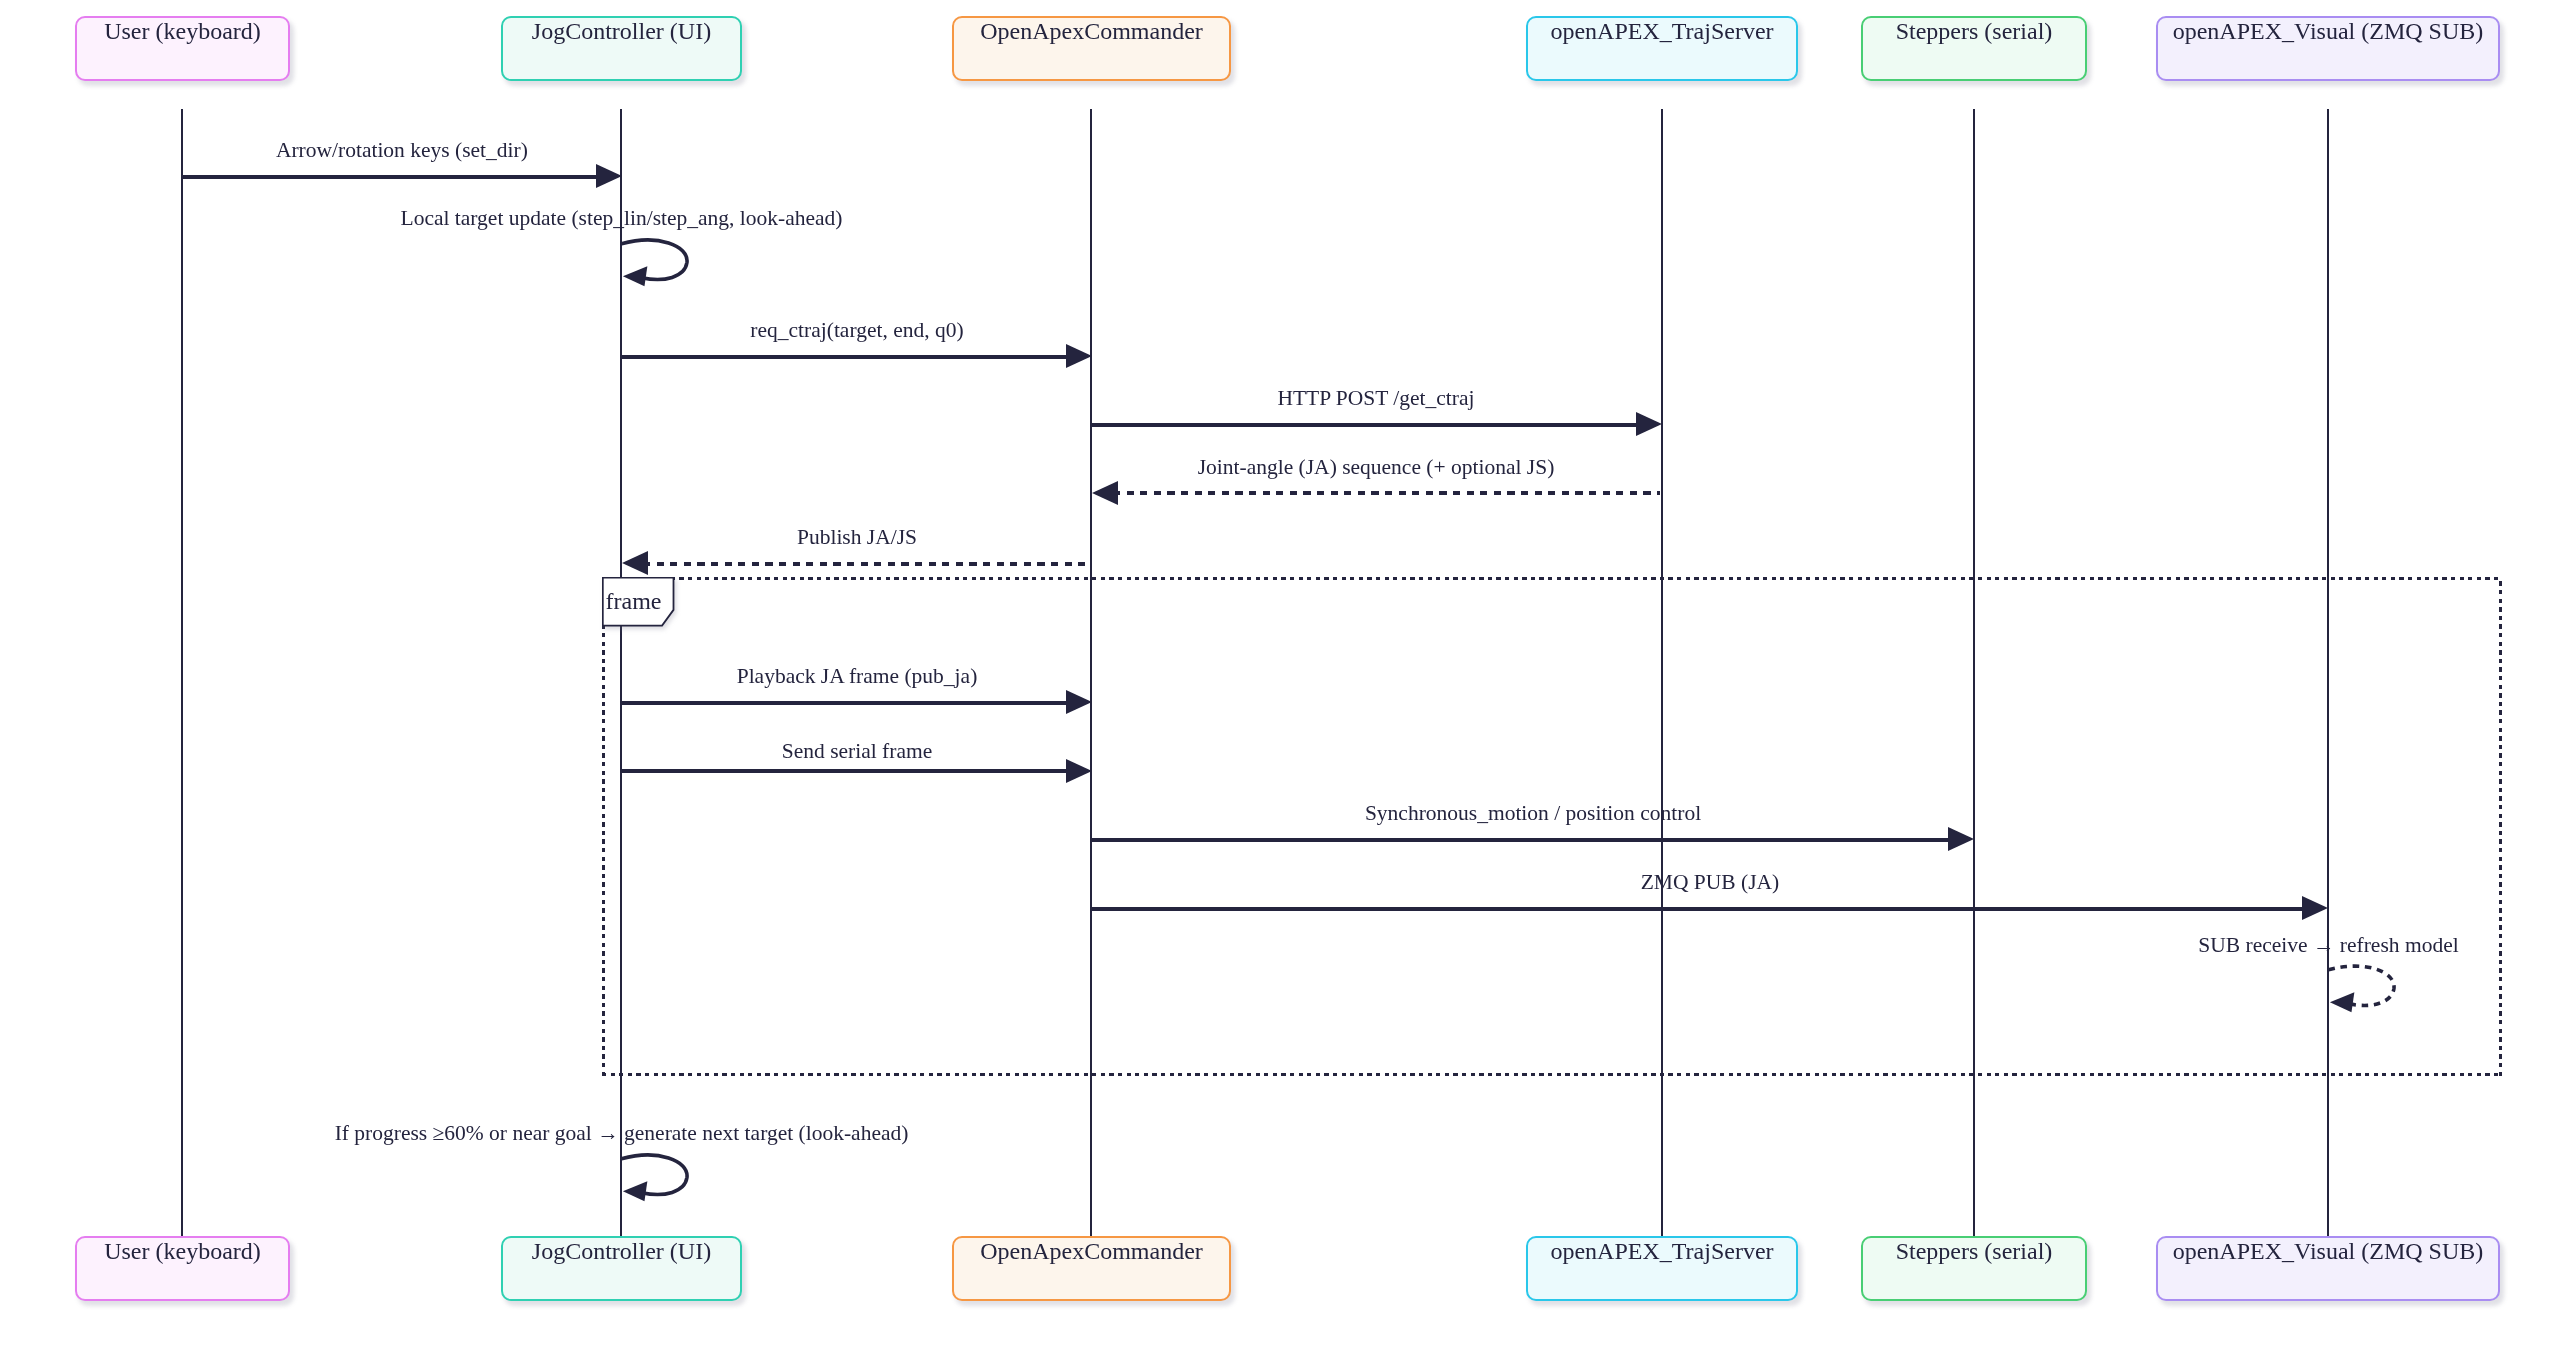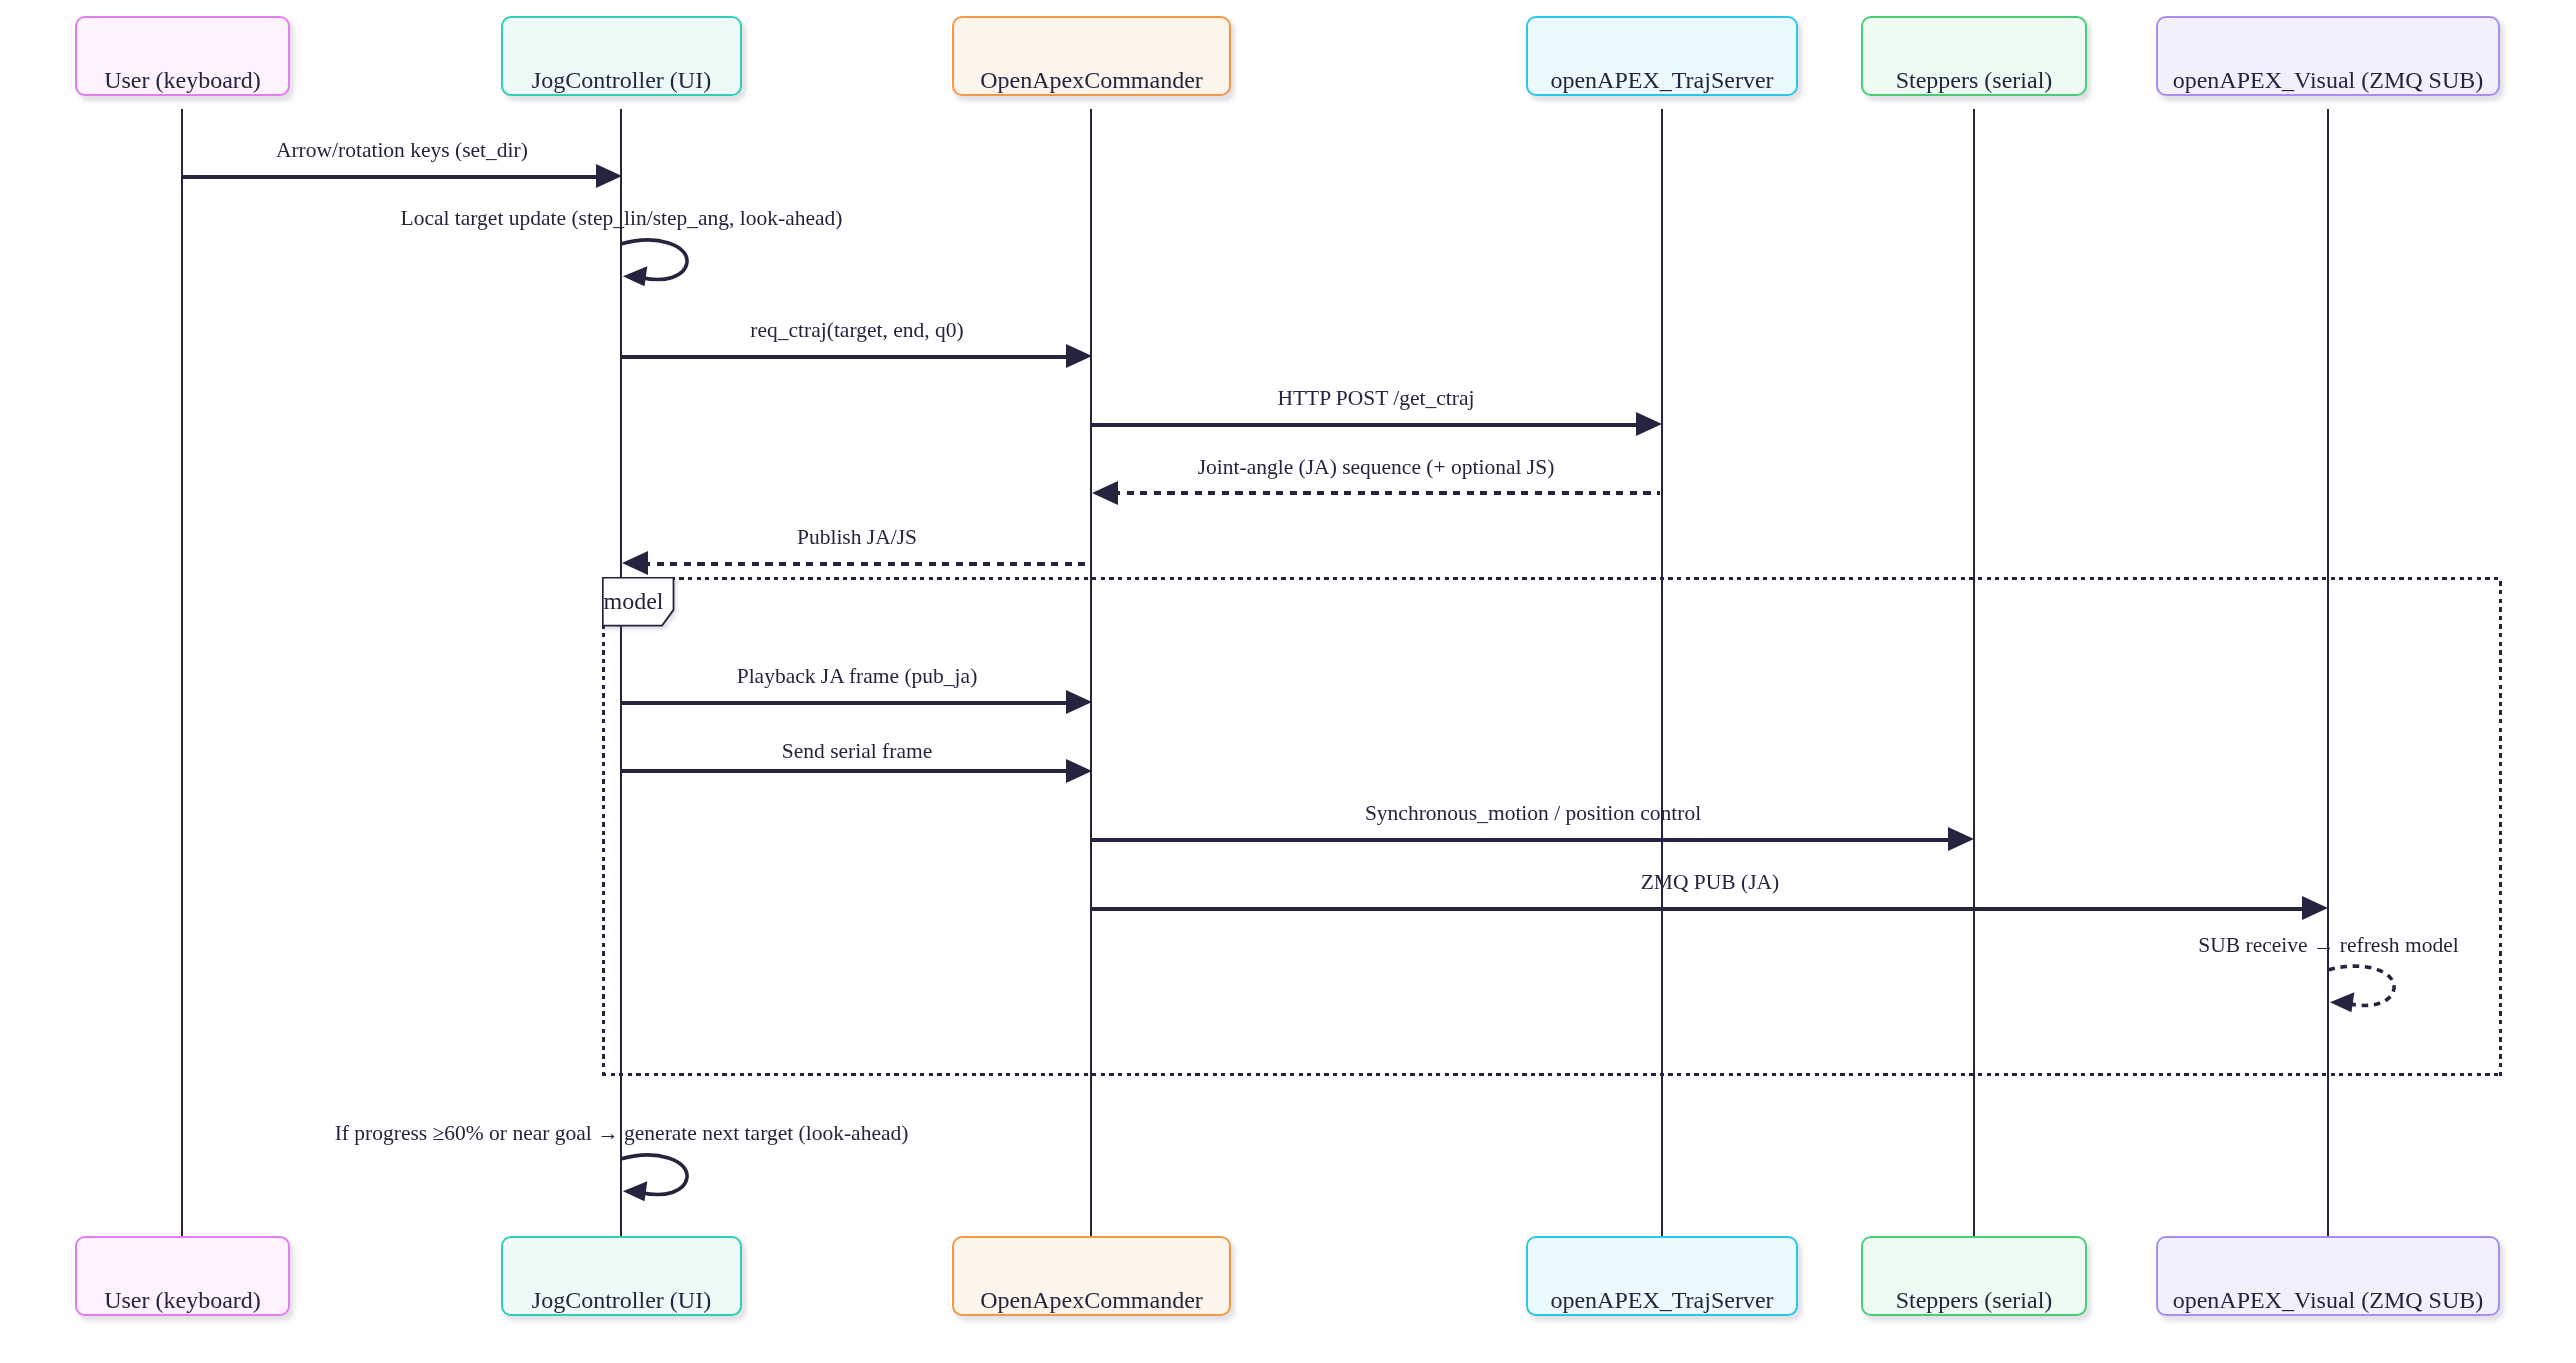--- a/index.html
+++ b/index.html
@@ -7,27 +7,27 @@
     position:relative;
     width:2576px;
     height:1364px;
     background:#ffffff;
     font-family:"Liberation Serif","DejaVu Serif",serif;
     color:#24243e;
     overflow:hidden;
   }
   .actor{
     position:absolute;
-    height:80px;
+    height:65px;
     border:2.9px solid #999;
     border-radius:10px;
     background:#fff;
     box-shadow:3.6px 4.3px 4.3px rgba(120,120,140,0.22);
     display:flex;
-    align-items:flex-end;
+    align-items:flex-start;
     justify-content:center;
     font-size:24px;
     box-sizing:border-box;
     white-space:nowrap;
   }
   .lifeline{
     position:absolute;
     width:2.1px;
     background:#24243e;
   }
@@ -147,21 +147,21 @@
 
   <div class="loop-frame">
     <div class="edge h top"></div>
     <div class="edge h bottom"></div>
     <div class="edge v left"></div>
     <div class="edge v right"></div>
   </div>
   <svg class="loop-tab" width="73" height="50" viewBox="0 0 102 70">
     <polygon points="1,1 100,1 100,46 84,68 1,68" fill="#ffffff" stroke="#24243e" stroke-width="2.5"></polygon>
   </svg>
-  <div class="loop-tab-label">model</div>
+  <div class="loop-tab-label">frame</div>
 
   <div>
     <div class="msg-label" style="left:463px;top:662px;width:788px;">Playback JA frame (pub_ja)</div>
     <div class="msg-line solid" style="left:622px;top:701px;width:447px;"></div>
     <div class="arr right" style="left:1066px;top:690px;"></div>
   </div>
 
   <div>
     <div class="msg-label" style="left:463px;top:731px;width:788px;margin-top:6px;">Send serial frame</div>
     <div class="msg-line solid" style="left:622px;top:769px;width:447px;"></div>

